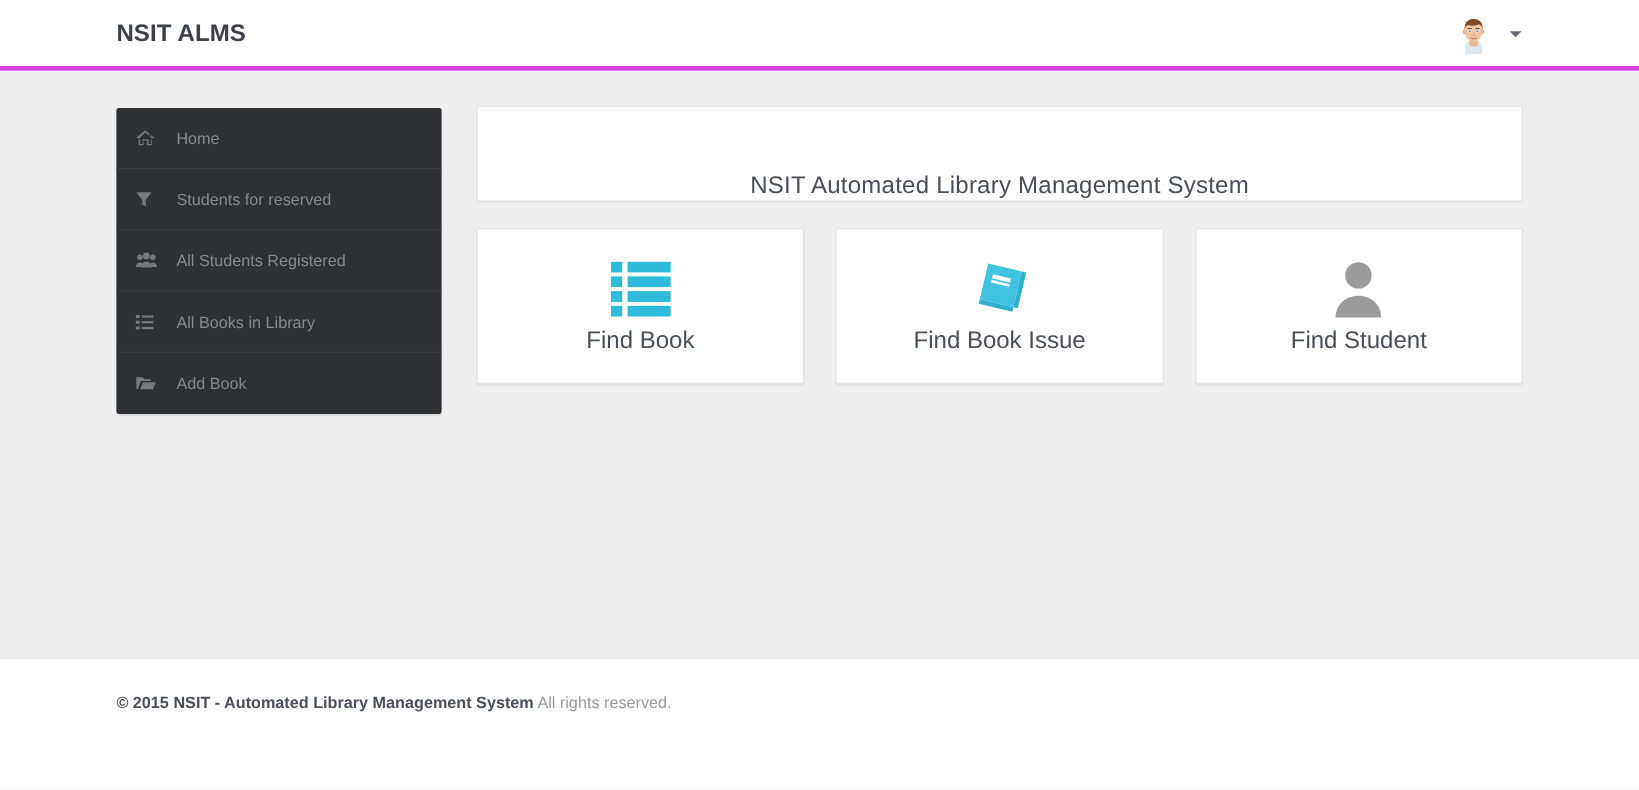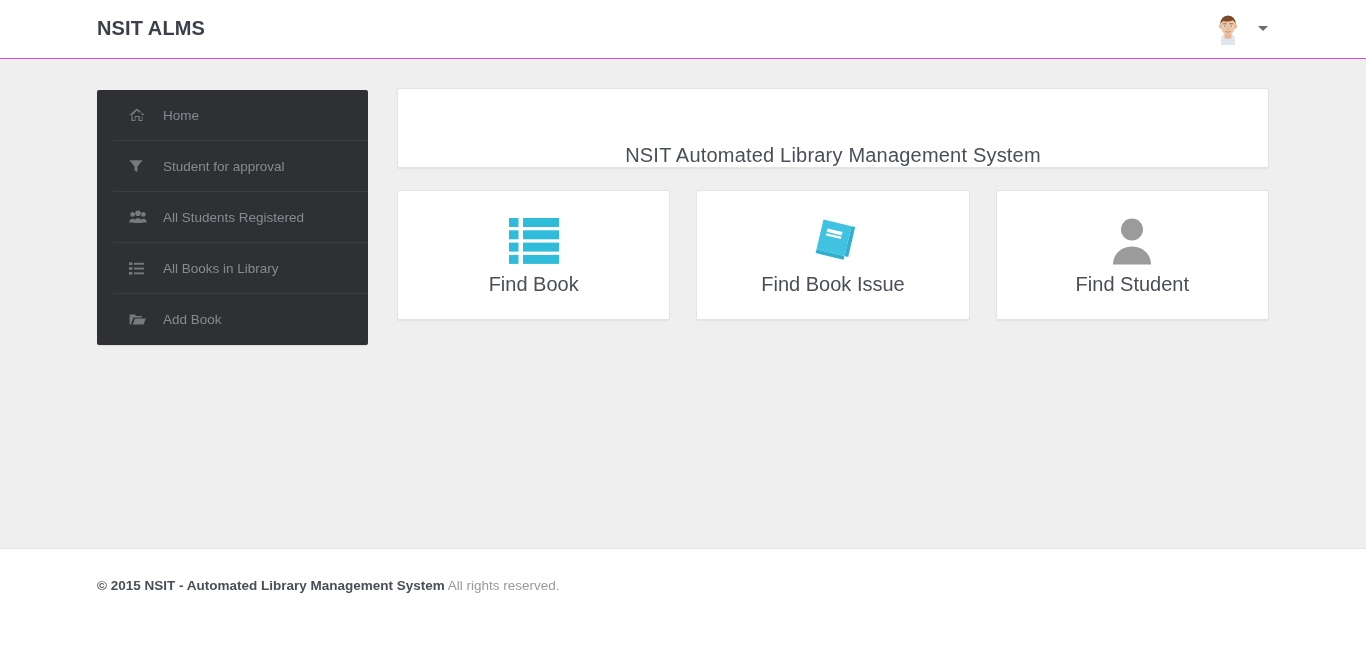--- a/index.html
+++ b/index.html
@@ -9,21 +9,21 @@
     font-family: "Liberation Sans", sans-serif;
     overflow: hidden;
   }
   .app { position: relative; width: 1366px; height: 658px; background: #efefef; }
 
   
   .header {
     position: absolute; top: 0; left: 0;
     width: 1366px; height: 59px;
     background: #ffffff;
-    border-bottom: 1px solid #d946ef;
+    border-bottom: 4px solid #d946ef;
   }
   .brand {
     position: absolute; left: 97px; top: 17px;
     font-size: 20px; font-weight: bold; color: #3c4048;
     letter-spacing: 0.1px;
   }
   .user-menu {
     position: absolute; right: 98px; top: 9px;
     display: flex; align-items: center; gap: 12px;
     cursor: pointer;
@@ -58,21 +58,20 @@
   .nav-panel + .nav-panel { margin-top: 13px; }
   .nav-item {
     display: flex; align-items: center;
     height: 51px;
     padding-left: 16px;
     color: #878a8f;
     font-size: 13.5px;
     cursor: pointer;
     border-bottom: 1px solid #3a3d42;
     white-space: nowrap;
-    margin-left: 16px;
   }
   .nav-item:last-child { border-bottom: none; }
   .nav-ico {
     width: 20px; height: 16px;
     margin-right: 14px;
     display: inline-flex; align-items: center; justify-content: flex-start;
     color: #76797e;
     flex: 0 0 20px;
   }
   .nav-ico svg { display: block; fill: currentColor; }
@@ -178,21 +177,21 @@
           </span>
           <span>Home</span>
         </div>
 
         <div class="nav-item">
           <span class="nav-ico">
             <svg width="14" height="14" viewBox="0 0 14 14">
                 <path d="M0.4 1.2h13.2L8.5 7.4V13l-3 -1.6V7.4z"></path>
               </svg>
           </span>
-          <span>Student for approval</span>
+          <span>Students for reserved</span>
         </div>
 
         <div class="nav-item">
           <span class="nav-ico">
             <svg width="18" height="14" viewBox="0 0 18 14">
               <circle cx="3.6" cy="4.4" r="2.3"></circle>
                 <path d="M0.2 12.6c0-2.4 1.5-3.8 3.4-3.8s3.4 1.4 3.4 3.8z"></path>
               <circle cx="14.4" cy="4.4" r="2.3"></circle>
                 <path d="M10.9 12.6c0-2.4 1.6-3.8 3.5-3.8s3.4 1.4 3.4 3.8z"></path>
               <circle cx="9" cy="3.3" r="2.8"></circle>

